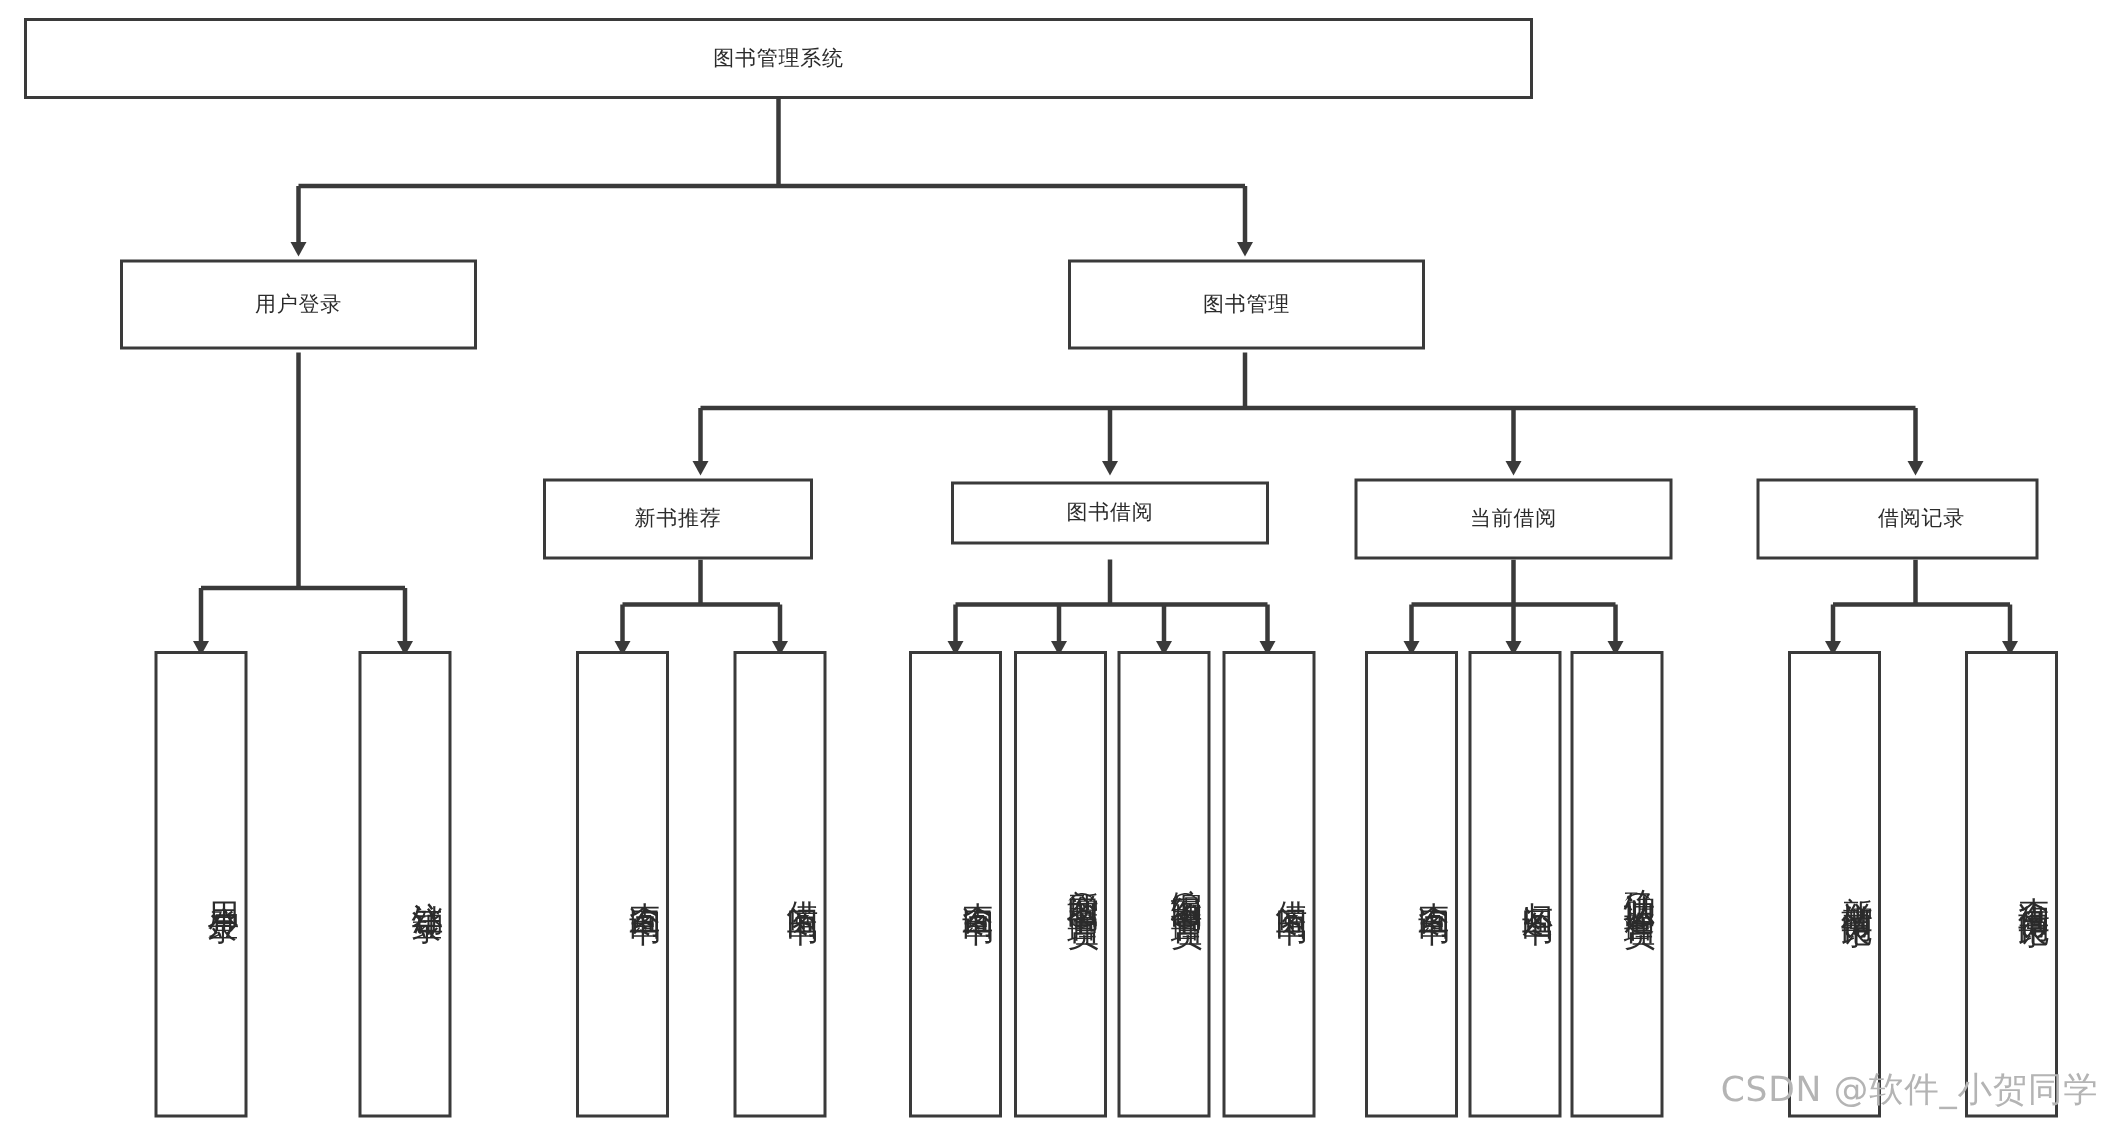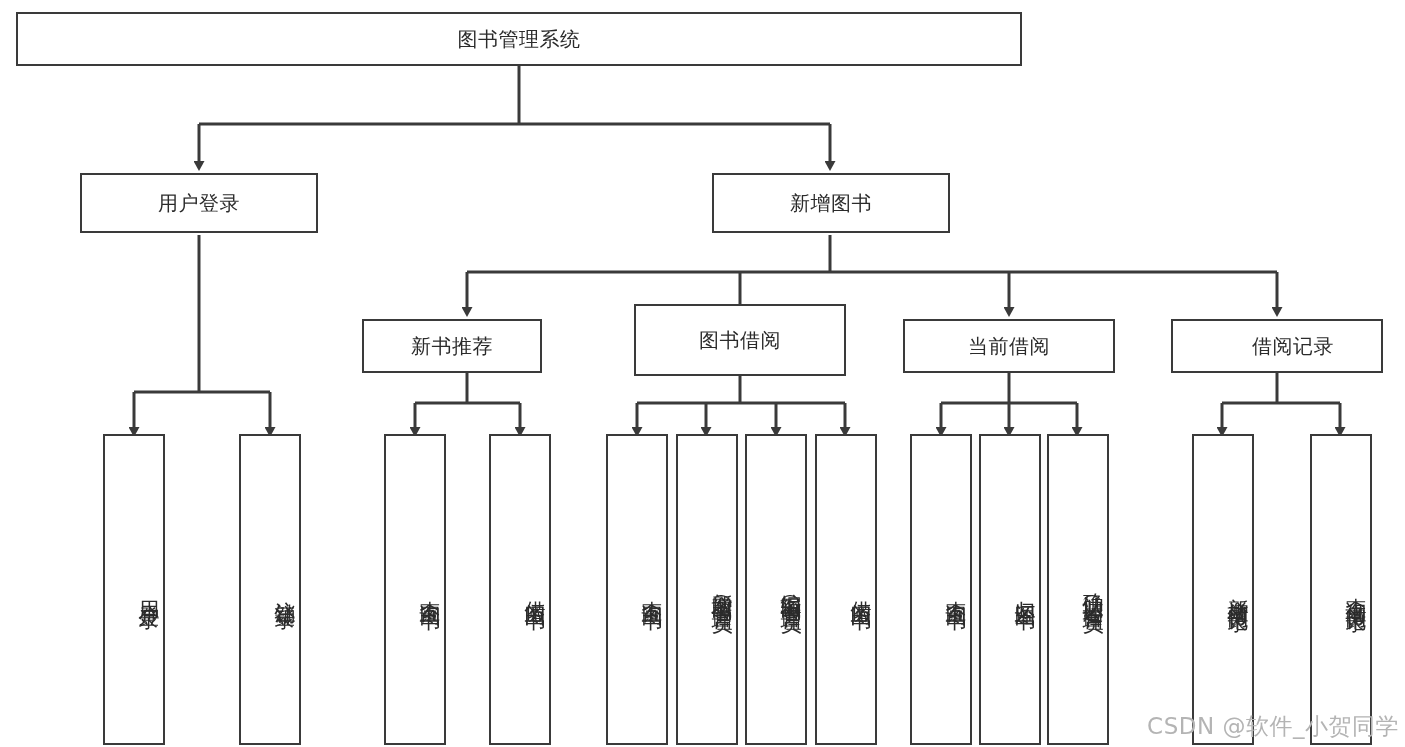--- a/index.html
+++ b/index.html
@@ -29,21 +29,21 @@
     position: absolute;
     box-sizing: border-box;
     background: #ffffff;
     border: 2px solid #3a3a3a;
     display: flex;
     align-items: center;
     justify-content: center;
     color: #2b2b2b;
   }
   .node.horiz {
-    font-size: 20px;
+    font-size: 14px;
     letter-spacing: 0.5px;
     line-height: 1.2;
   }
   .node.vert {
     writing-mode: vertical-rl;
     text-orientation: upright;
     font-size: 21px;
     letter-spacing: 3px;
     line-height: 1.35;
     padding: 6px 0;
@@ -122,26 +122,26 @@
       <path d="M1277,373 L1277,403"></path>
       <path d="M1222,403 L1340,403"></path>
       <path d="M1222,403 L1222,428" marker-end="url(#arrow)"></path>
       <path d="M1340,403 L1340,428" marker-end="url(#arrow)"></path>
     </g>
   </svg>
 
   <div class="node horiz" style="left:16px; top:12px; width:1006px; height:54px;">图书管理系统</div>
 
   <div class="node horiz" style="left:80px; top:173px; width:238px; height:60px;">用户登录</div>
-  <div class="node horiz" style="left:712px; top:173px; width:238px; height:60px;">新增图书</div>
+  <div class="node horiz" style="left:712px; top:173px; width:238px; height:60px;">图书管理</div>
 
   <div class="node horiz" style="left:362px; top:319px; width:180px; height:54px;">新书推荐</div>
-  <div class="node horiz" style="left:634px; top:304px; width:212px; height:72px;">图书借阅</div>
+  <div class="node horiz" style="left:634px; top:321px; width:212px; height:42px;">图书借阅</div>
   <div class="node horiz" style="left:903px; top:319px; width:212px; height:54px;">当前借阅</div>
-  <div class="node horiz" style="left:1171px; top:319px; width:212px; height:54px;padding-left:32px;">借阅记录</div>
+  <div class="node horiz" style="left:1171px; top:319px; width:188px; height:54px;padding-left:32px;">借阅记录</div>
 
   <div class="node vert" style="left:103px; top:434px; width:62px; height:311px;">
     <span class="vtext">用户登录</span>
   </div>
   <div class="node vert" style="left:239px; top:434px; width:62px; height:311px;">
     <span class="vtext">注销登录</span>
   </div>
 
   <div class="node vert" style="left:384px; top:434px; width:62px; height:311px;">
     <span class="vtext">查询图书</span>

